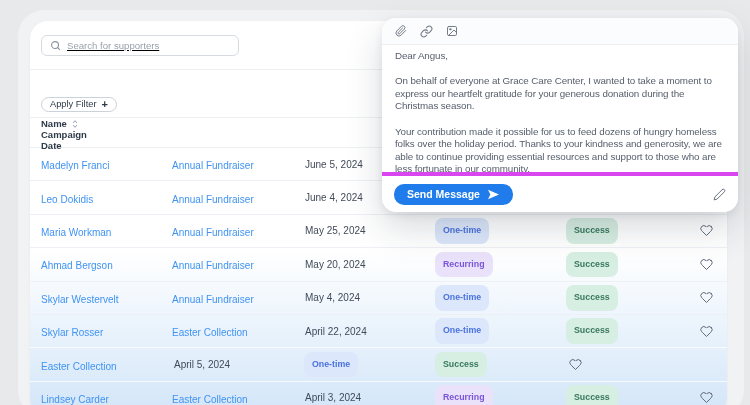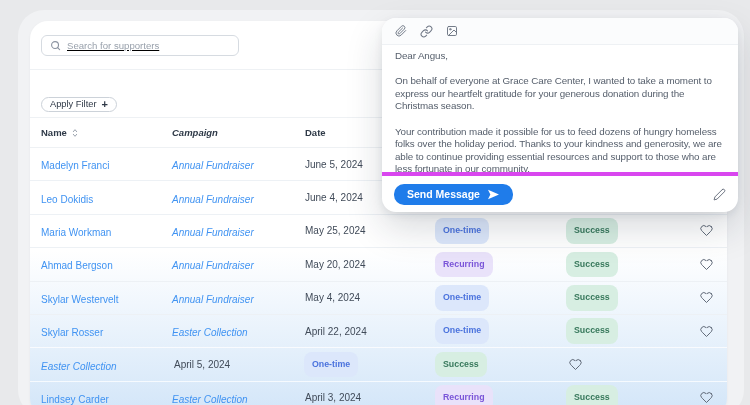--- a/index.html
+++ b/index.html
@@ -25,26 +25,26 @@
   }
   .search-box svg { flex:none; }
   .placeholder { font-size:9.6px; color:#99a1ac; }
   .filter-band { height:27px; display:flex; align-items:center; padding:0 11px; border-bottom:1px solid #eef1f4;margin-top:21px; }
   .filter-pill {
     height:15px; border:1px solid #ccd2d9; border-radius:999px; background:#fff;
     display:flex; align-items:center; gap:5px; padding:0 8px; cursor:pointer;
     font-family:inherit; font-size:9.3px; color:#2f3947;
   }
   .filter-pill .plus { font-size:11px; font-weight:600; line-height:1; color:#2f3947; }
-  .thead { height:30px; display:flex; align-items:center; padding:0 0 0 11px; border-bottom:1px solid #eef1f4; }
+  .thead { height:30px; display:flex; align-items:flex-start; padding:0 0 0 11px; border-bottom:1px solid #eef1f4;flex-direction:column; }
   .thead .th { font-size:9.5px; font-weight:700; color:#2f3a48; display:flex; align-items:center; gap:4px; }
   .tr { height:33.4px; display:flex; align-items:center; padding-left:11px; border-bottom:1px solid #edf1f5; }
   .tbody .tr:nth-child(n+6) { border-bottom-color:rgba(255,255,255,.75); }
   .c-name   { width:131px; }
-  .c-campaign{ width:133px;font-style:italic; }
+  .c-campaign{ width:133px; }
   .c-date   { width:130px; font-size:10px; color:#414b59; }
   .c-type   { width:131px; }
   .c-status { width:122px; }
   .c-heart  { width:36px; display:flex; justify-content:center; }
   .c-name a, .c-campaign a { font-size:10px; color:var(--link-blue,#4093f2); text-decoration:none; cursor:pointer; }
   .badge {
     display:inline-block; padding:8px 8px; border-radius:8px; font-size:8.8px; font-weight:600; line-height:1.1;
   }
   .badge.onetime   { background:var(--onetime-bg,#dce7fb);  color:var(--onetime-text,#4a72dd); }
   .badge.recurring { background:var(--recurring-bg,#e9e2fa);color:var(--recurring-text,#7a55d8); }

